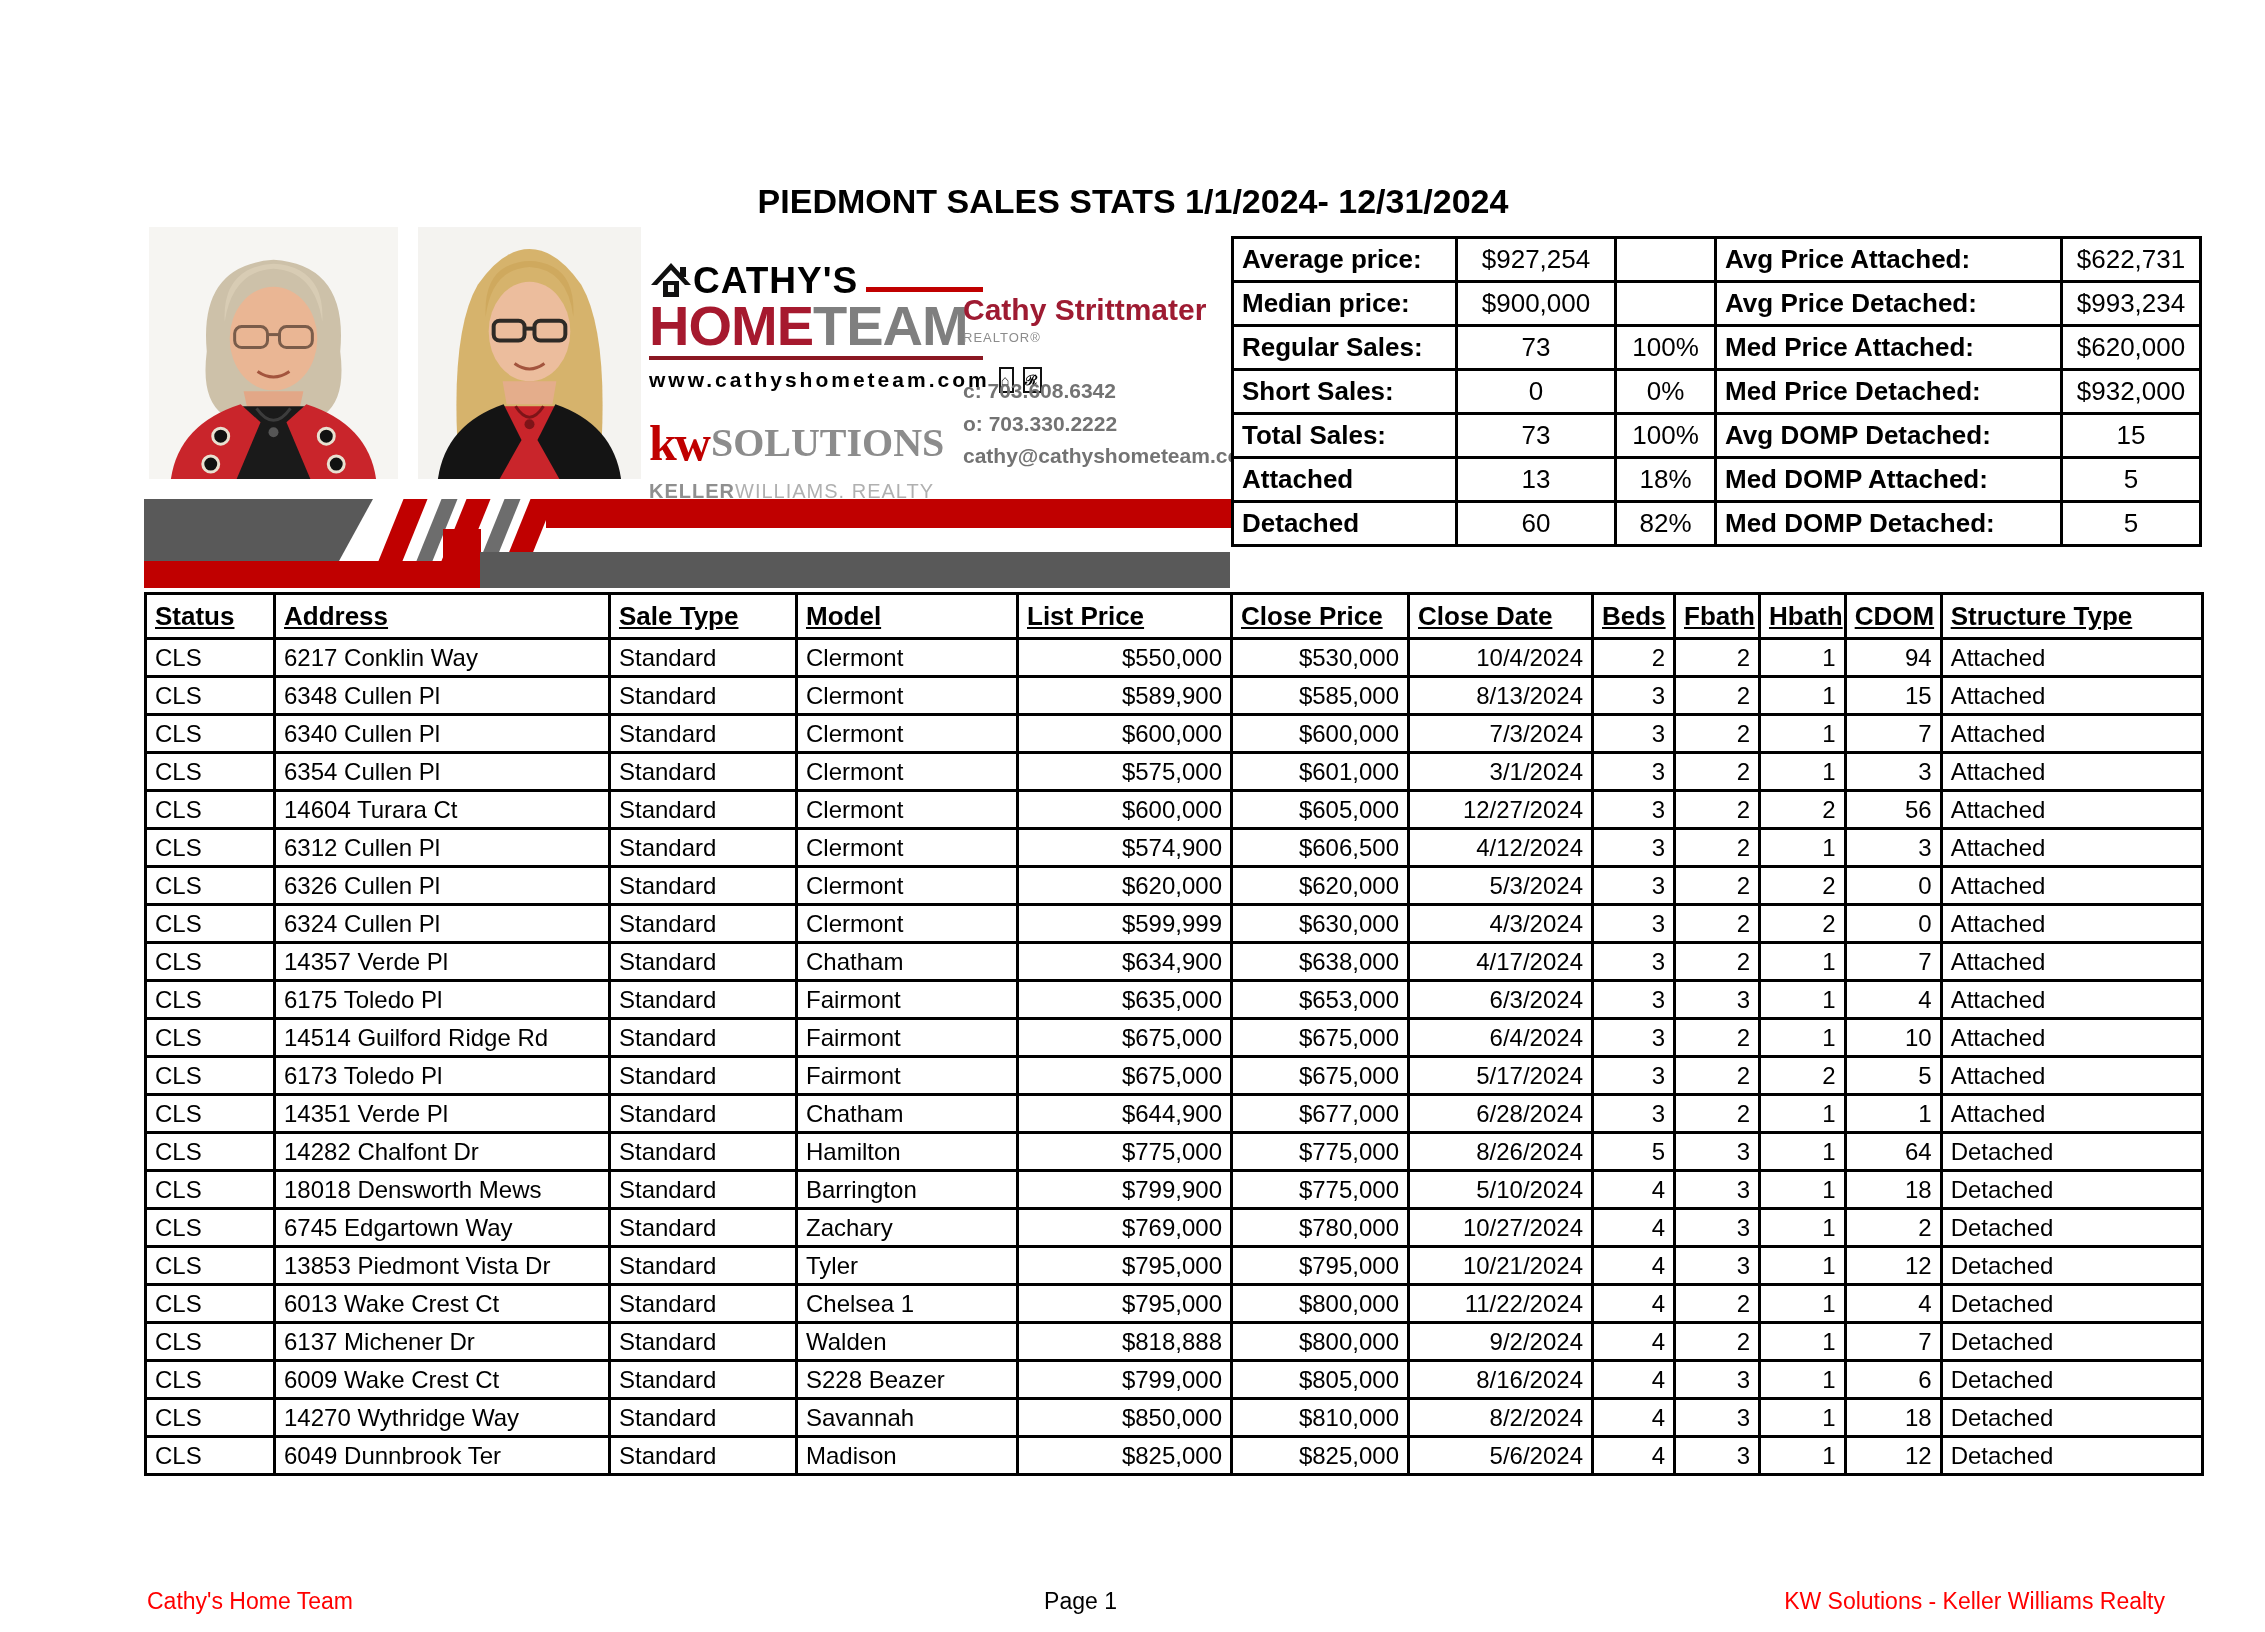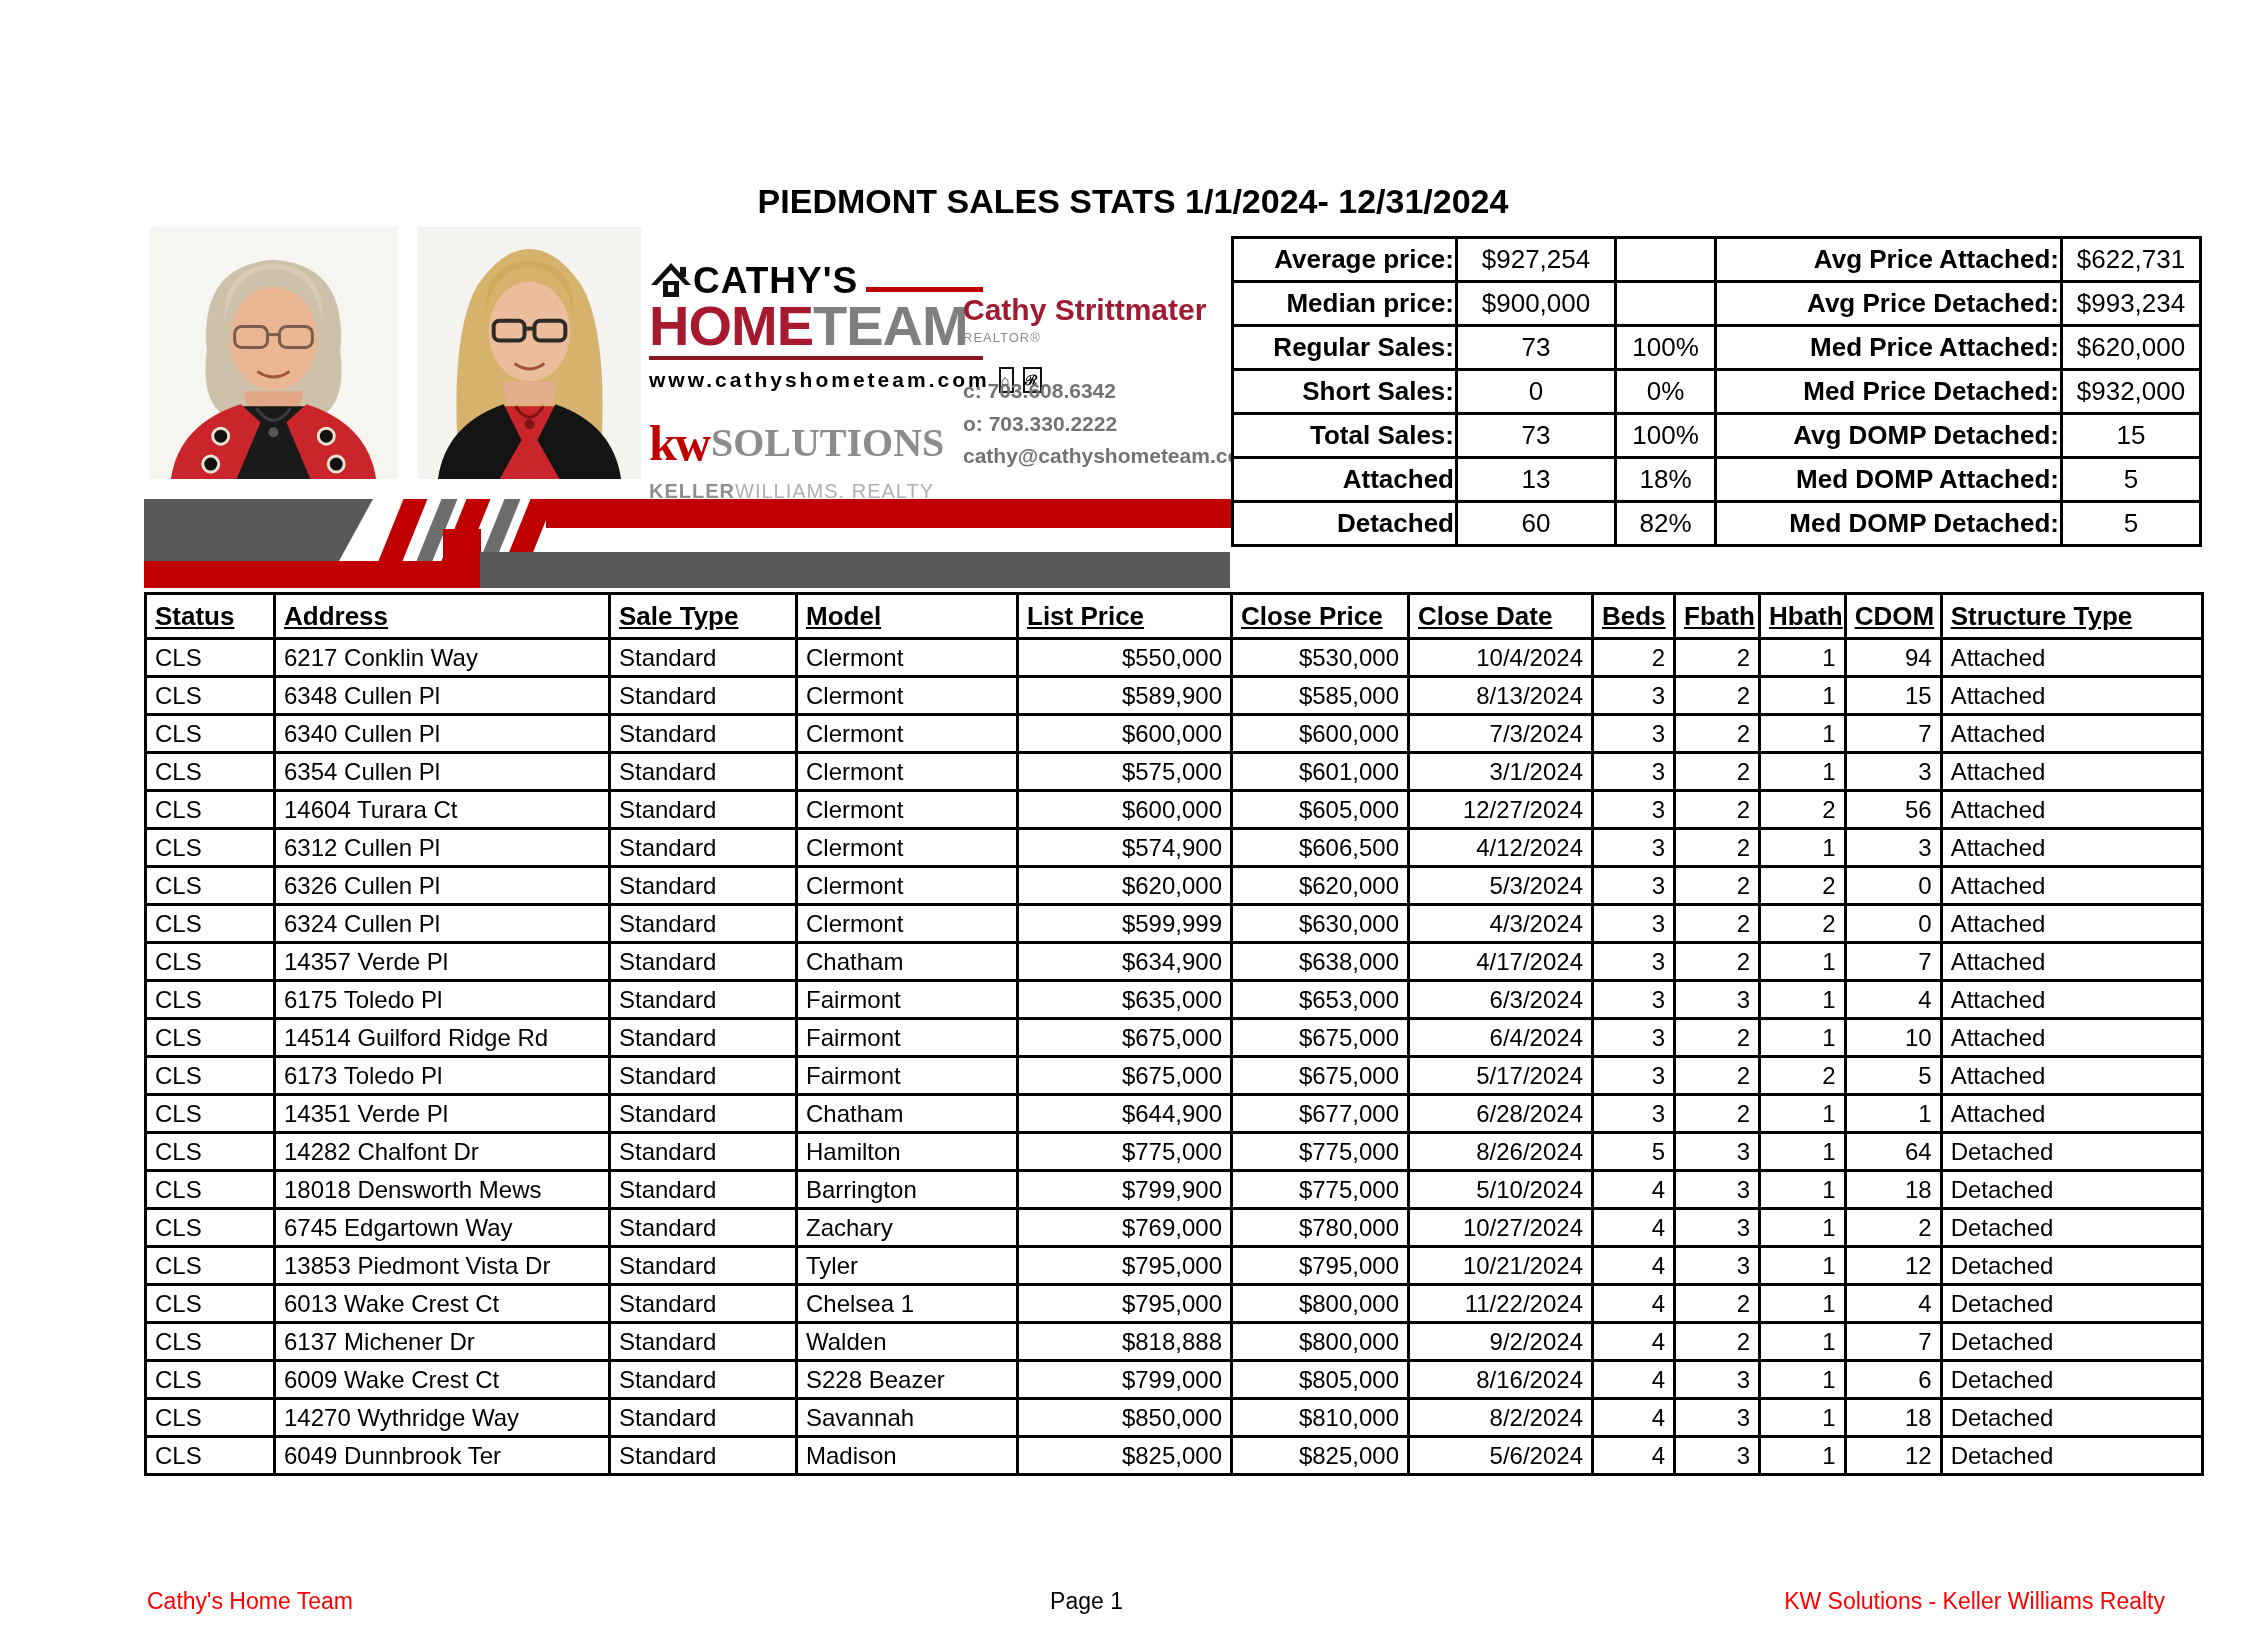--- a/index.html
+++ b/index.html
@@ -53,32 +53,32 @@
   .bn-stripe.s4{left:348px;background:#6d6d6d;width:16px;}
   .bn-stripe.s5{left:374px;}
   .bn-red-top{left:402px;top:4px;width:685px;height:29px;background:#C00000;}
   .bn-red-bottom{left:0;top:66px;width:299px;height:27px;background:#C00000;}
   .bn-red-riser{left:299px;top:34px;width:38px;height:59px;background:#C00000;}
   .bn-gray-bottom{left:336px;top:57px;width:750px;height:36px;background:#595959;}
   
   table{border-collapse:collapse;table-layout:fixed;}
   .summary{position:absolute;left:1231px;top:236px;}
   .summary td{border:3px solid #000;height:39px;font-size:26px;background:#fff;overflow:hidden;white-space:nowrap;}
-  .summary .s-label,.summary .s-label2{font-weight:bold;text-align:right;padding-left:18px;}
+  .summary .s-label,.summary .s-label2{font-weight:bold;text-align:left;padding-left:8px;}
   .summary .s-value,.summary .s-pct,.summary .s-value2{text-align:center;}
   
   .listings{position:absolute;left:144px;top:592px;}
   .listings th{border:3px solid #000;font-size:26px;font-weight:bold;text-decoration:underline;
      text-align:left;padding-left:8px;height:40px;white-space:nowrap;overflow:hidden;}
   .listings td{border:3px solid #000;font-size:24px;height:33px;white-space:nowrap;overflow:hidden;}
   .al{text-align:left;padding-left:8px;}
   .ar{text-align:right;padding-right:8px;}
   
   .footer-left{position:absolute;left:147px;top:1588px;color:#FF0000;font-size:23px;}
-  .footer-center{position:absolute;left:0;top:1588px;width:2161px;text-align:center;font-size:23px;padding-left:6px;}
+  .footer-center{position:absolute;left:0;top:1588px;width:2161px;text-align:center;font-size:23px;}
   .footer-right{position:absolute;right:101px;top:1588px;color:#FF0000;font-size:23px;}
 </style>
 </head>
 <body>
 
 <div class="page-title">PIEDMONT SALES STATS 1/1/2024- 12/31/2024</div>
 
 <div class="photo photo-1">
   <svg width="249" height="252" viewBox="0 0 250 253">
     <rect width="250" height="253" fill="#f6f5f2"></rect>

